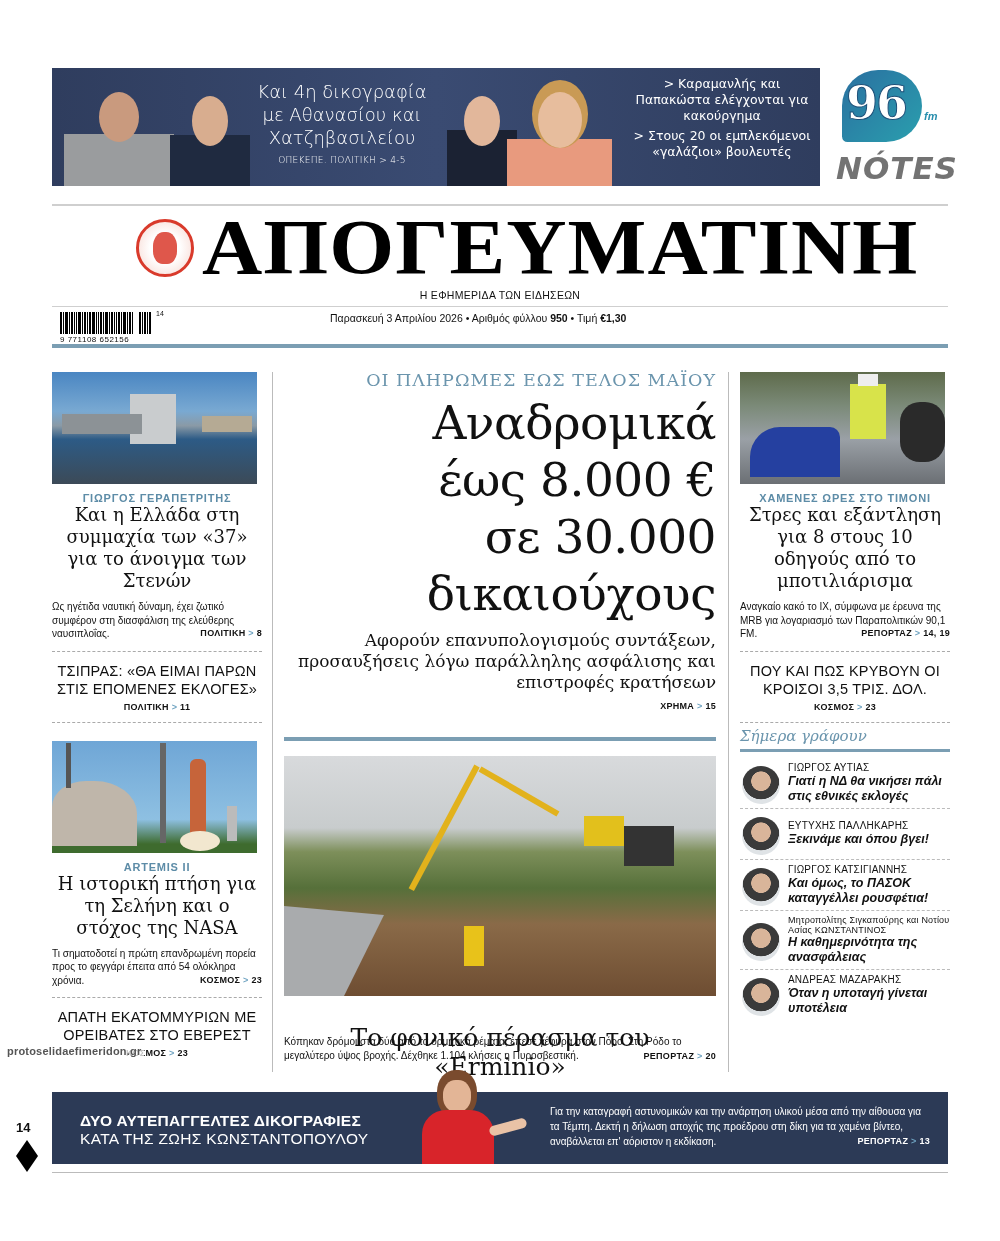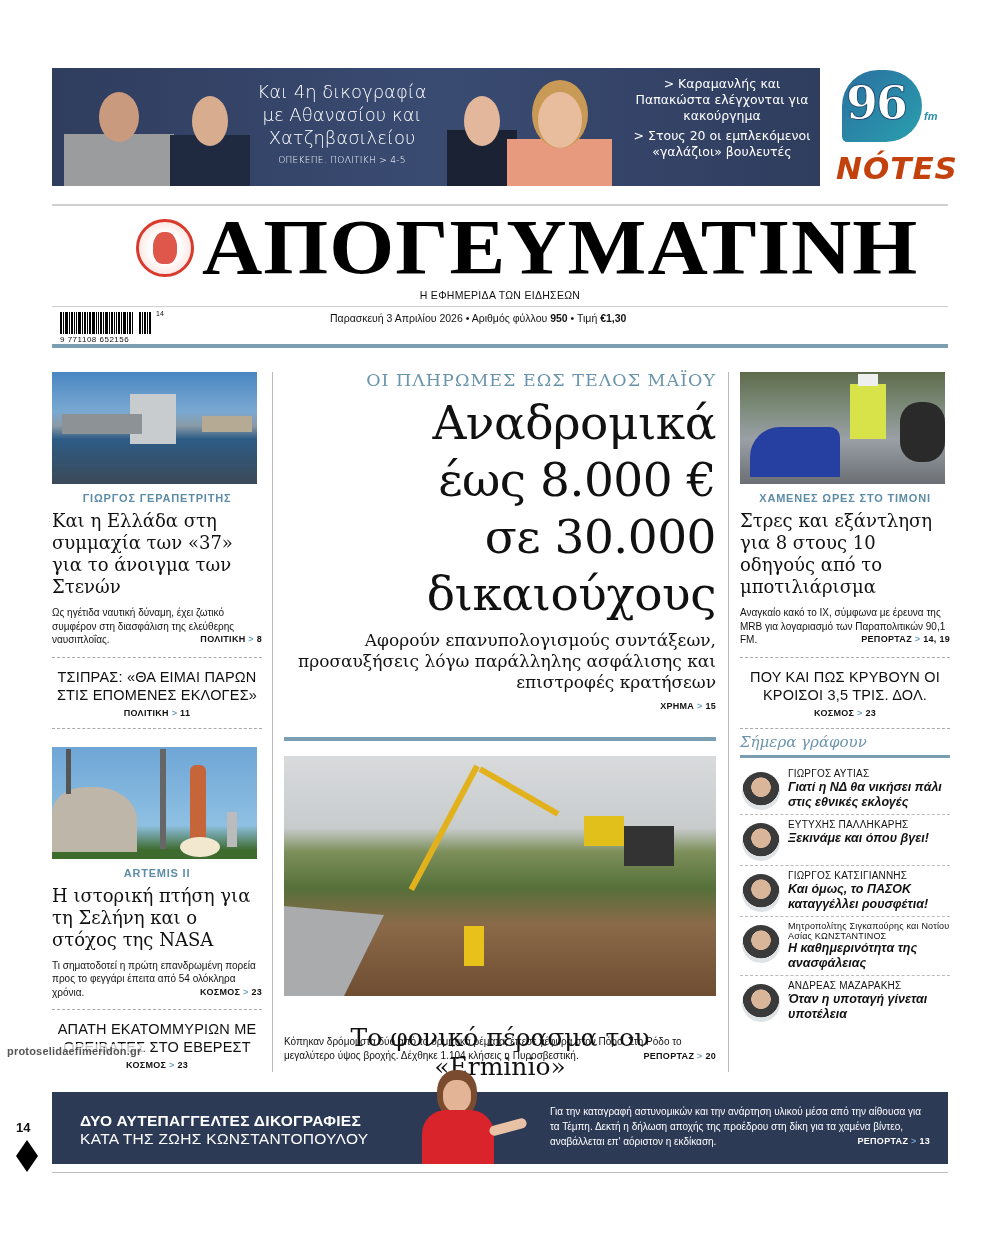--- a/index.html
+++ b/index.html
@@ -14,21 +14,21 @@
   .banner-mid { position: absolute; left: 195px; top: 12px; width: 190px; text-align: center; color: #fff; font-family: "DejaVu Sans", sans-serif; font-size: 18px; line-height: 23px; font-weight: 300; }
   .banner-mid .ref { font-size: 9px; line-height: 14px; margin-top: 4px; letter-spacing: .3px; }
   .banner-right { position: absolute; left: 575px; top: 8px; width: 190px; color: #fff; font-family: "DejaVu Sans", sans-serif; font-size: 12.5px; line-height: 16px; text-align: center; }
   .banner-right p { margin-bottom: 4px; }
 
   
   .fm-logo { left: 836px; top: 70px; width: 112px; height: 118px; }
   .fm-bubble { position: absolute; left: 6px; top: 0; width: 80px; height: 72px; background: linear-gradient(135deg,#2a6fa0,#2a9fae); border-radius: 40px 40px 40px 6px; }
   .fm-num { position: absolute; left: 10px; top: 6px; font-family: "DejaVu Serif", serif; font-weight: bold; font-size: 46px; color: #fff; letter-spacing: -2px; -webkit-text-stroke: 1px #1d4f78; }
   .fm-fm { position: absolute; left: 88px; top: 40px; font-size: 11px; color: #2a8fae; font-weight: bold; font-style: italic; }
-  .fm-notes { position: absolute; left: 0; top: 80px; width: 110px; font-family: "DejaVu Sans", sans-serif; font-weight: 900; font-style: italic; font-size: 31px; color: #c2410c; letter-spacing: 1px; }
+  .fm-notes { position: absolute; left: 0; top: 80px; width: 110px; font-family: "DejaVu Sans", sans-serif; font-weight: 900; font-style: italic; font-size: 31px; color: #737373; letter-spacing: 1px; }
 
   .rule { background: #cfcfcf; height: 2px; }
 
   
   .masthead { left: 52px; top: 215px; width: 896px; height: 75px; }
   .seal { position: absolute; left: 84px; top: 4px; width: 58px; height: 58px; border-radius: 50%; border: 3px solid #d93a2b; background: radial-gradient(circle,#fff 40%,#f6d4cc); }
   .seal::after { content: ""; position: absolute; left: 14px; top: 10px; width: 24px; height: 32px; border-radius: 45% 45% 40% 40%; background: #d93a2b; opacity: .85; }
   .title { position: absolute; left: 150px; top: -8px; font-family: "Liberation Serif", serif; font-weight: bold; font-size: 78px; letter-spacing: 1px; color: #000; transform: scaleX(1.07); transform-origin: left; line-height: 80px; }
   .tagline { left: 52px; top: 289px; width: 896px; text-align: center; font-size: 10.5px; letter-spacing: .3px; }
 
@@ -41,21 +41,21 @@
   .dateline b { font-weight: bold; }
   .blue-rule { left: 52px; top: 344px; width: 896px; height: 4px; background: #7b9eb3; }
 
   
   .col-l { left: 52px; top: 372px; width: 210px; }
   .col-r { left: 740px; top: 372px; width: 210px; }
   .vline { width: 1px; background: #bbb; }
 
   .photo { position: relative; width: 205px; overflow: hidden; }
   .kicker { text-align: center; color: #5d8ca7; font-weight: bold; font-size: 11px; letter-spacing: .8px; margin-top: 8px; }
-  .hl { font-family: "DejaVu Serif", serif; font-size: 18px; line-height: 22px; margin-top: 6px; color: #111; }
+  .hl { text-align: center; font-family: "DejaVu Serif", serif; font-size: 18px; line-height: 22px; color: #111; }
   .blurb { font-size: 10px; line-height: 13.5px; margin-top: 8px; color: #111; }
   .sec { font-weight: bold; font-size: 9px; letter-spacing: .3px; }
   .sec .arr { color: #6fa3c1; }
   .blurb .sec { float: right; }
   .dash { border-top: 1px dashed #aaa; margin: 10px 0; }
   .caps-hl { text-align: center; font-size: 14.5px; line-height: 18px; letter-spacing: .2px; }
   .caps-sec { text-align: center; margin-top: 4px; }
 
   
   .col-c { left: 284px; top: 370px; width: 432px; text-align: right; }
@@ -64,21 +64,21 @@
   .c-sub { font-family: "DejaVu Serif", serif; font-size: 17px; line-height: 21px; margin-top: 8px; }
   .c-sec { margin-top: 8px; }
   .c-rule { left: 284px; top: 737px; width: 432px; height: 4px; background: #7b9eb3; }
   .main-photo { left: 284px; top: 756px; width: 432px; height: 240px; overflow: hidden; background: linear-gradient(180deg,#d8dadc 0%,#c8cccd 30%,#7d8f5a 40%,#56703a 55%,#8a6a48 70%,#6e4d32 100%); }
   .c-hl2 { left: 284px; top: 1003px; width: 432px; text-align: center; font-family: "DejaVu Serif", serif; font-size: 25px; margin-top: 20px; }
   .c-blurb { left: 284px; top: 1035px; width: 432px; font-size: 10px; line-height: 14px; }
 
   
   .op-title { font-family: "DejaVu Serif", serif; font-style: italic; color: #6b95ad; font-size: 15px; margin-top: 4px; }
   .op-rule { height: 3px; background: #7b9eb3; margin-top: 4px; margin-bottom: 6px; }
-  .op-item { display: flex; align-items: flex-start; padding: 4px 0; border-bottom: 1px dashed #bbb; min-height: 50px; }
+  .op-item { display: flex; align-items: center; padding: 4px 0; border-bottom: 1px dashed #bbb; min-height: 50px; }
   .op-item:last-child { border-bottom: none; }
   .avatar { width: 38px; height: 38px; border-radius: 50%; background: radial-gradient(circle at 50% 40%,#d9b59a 0 32%,#3a3a3a 34% 60%,#dfe3e6 62%); flex: none; margin: 4px 8px 0 2px; }
   .op-name { font-size: 10px; letter-spacing: .2px; line-height: 12px; }
   .op-text { font-style: italic; font-weight: bold; font-size: 12.5px; line-height: 15px; }
 
   
   .page-num { left: 16px; top: 1120px; font-weight: bold; font-size: 13px; }
   .diamond { left: 16px; top: 1140px; width: 22px; height: 32px; background: #000; clip-path: polygon(50% 0,100% 50%,50% 100%,0 50%); }
   .bot-banner { left: 52px; top: 1092px; width: 896px; height: 72px; background: #2c3a56; }
   .bot-l { position: absolute; left: 28px; top: 20px; color: #fff; font-size: 15.5px; line-height: 18px; letter-spacing: .3px; }

